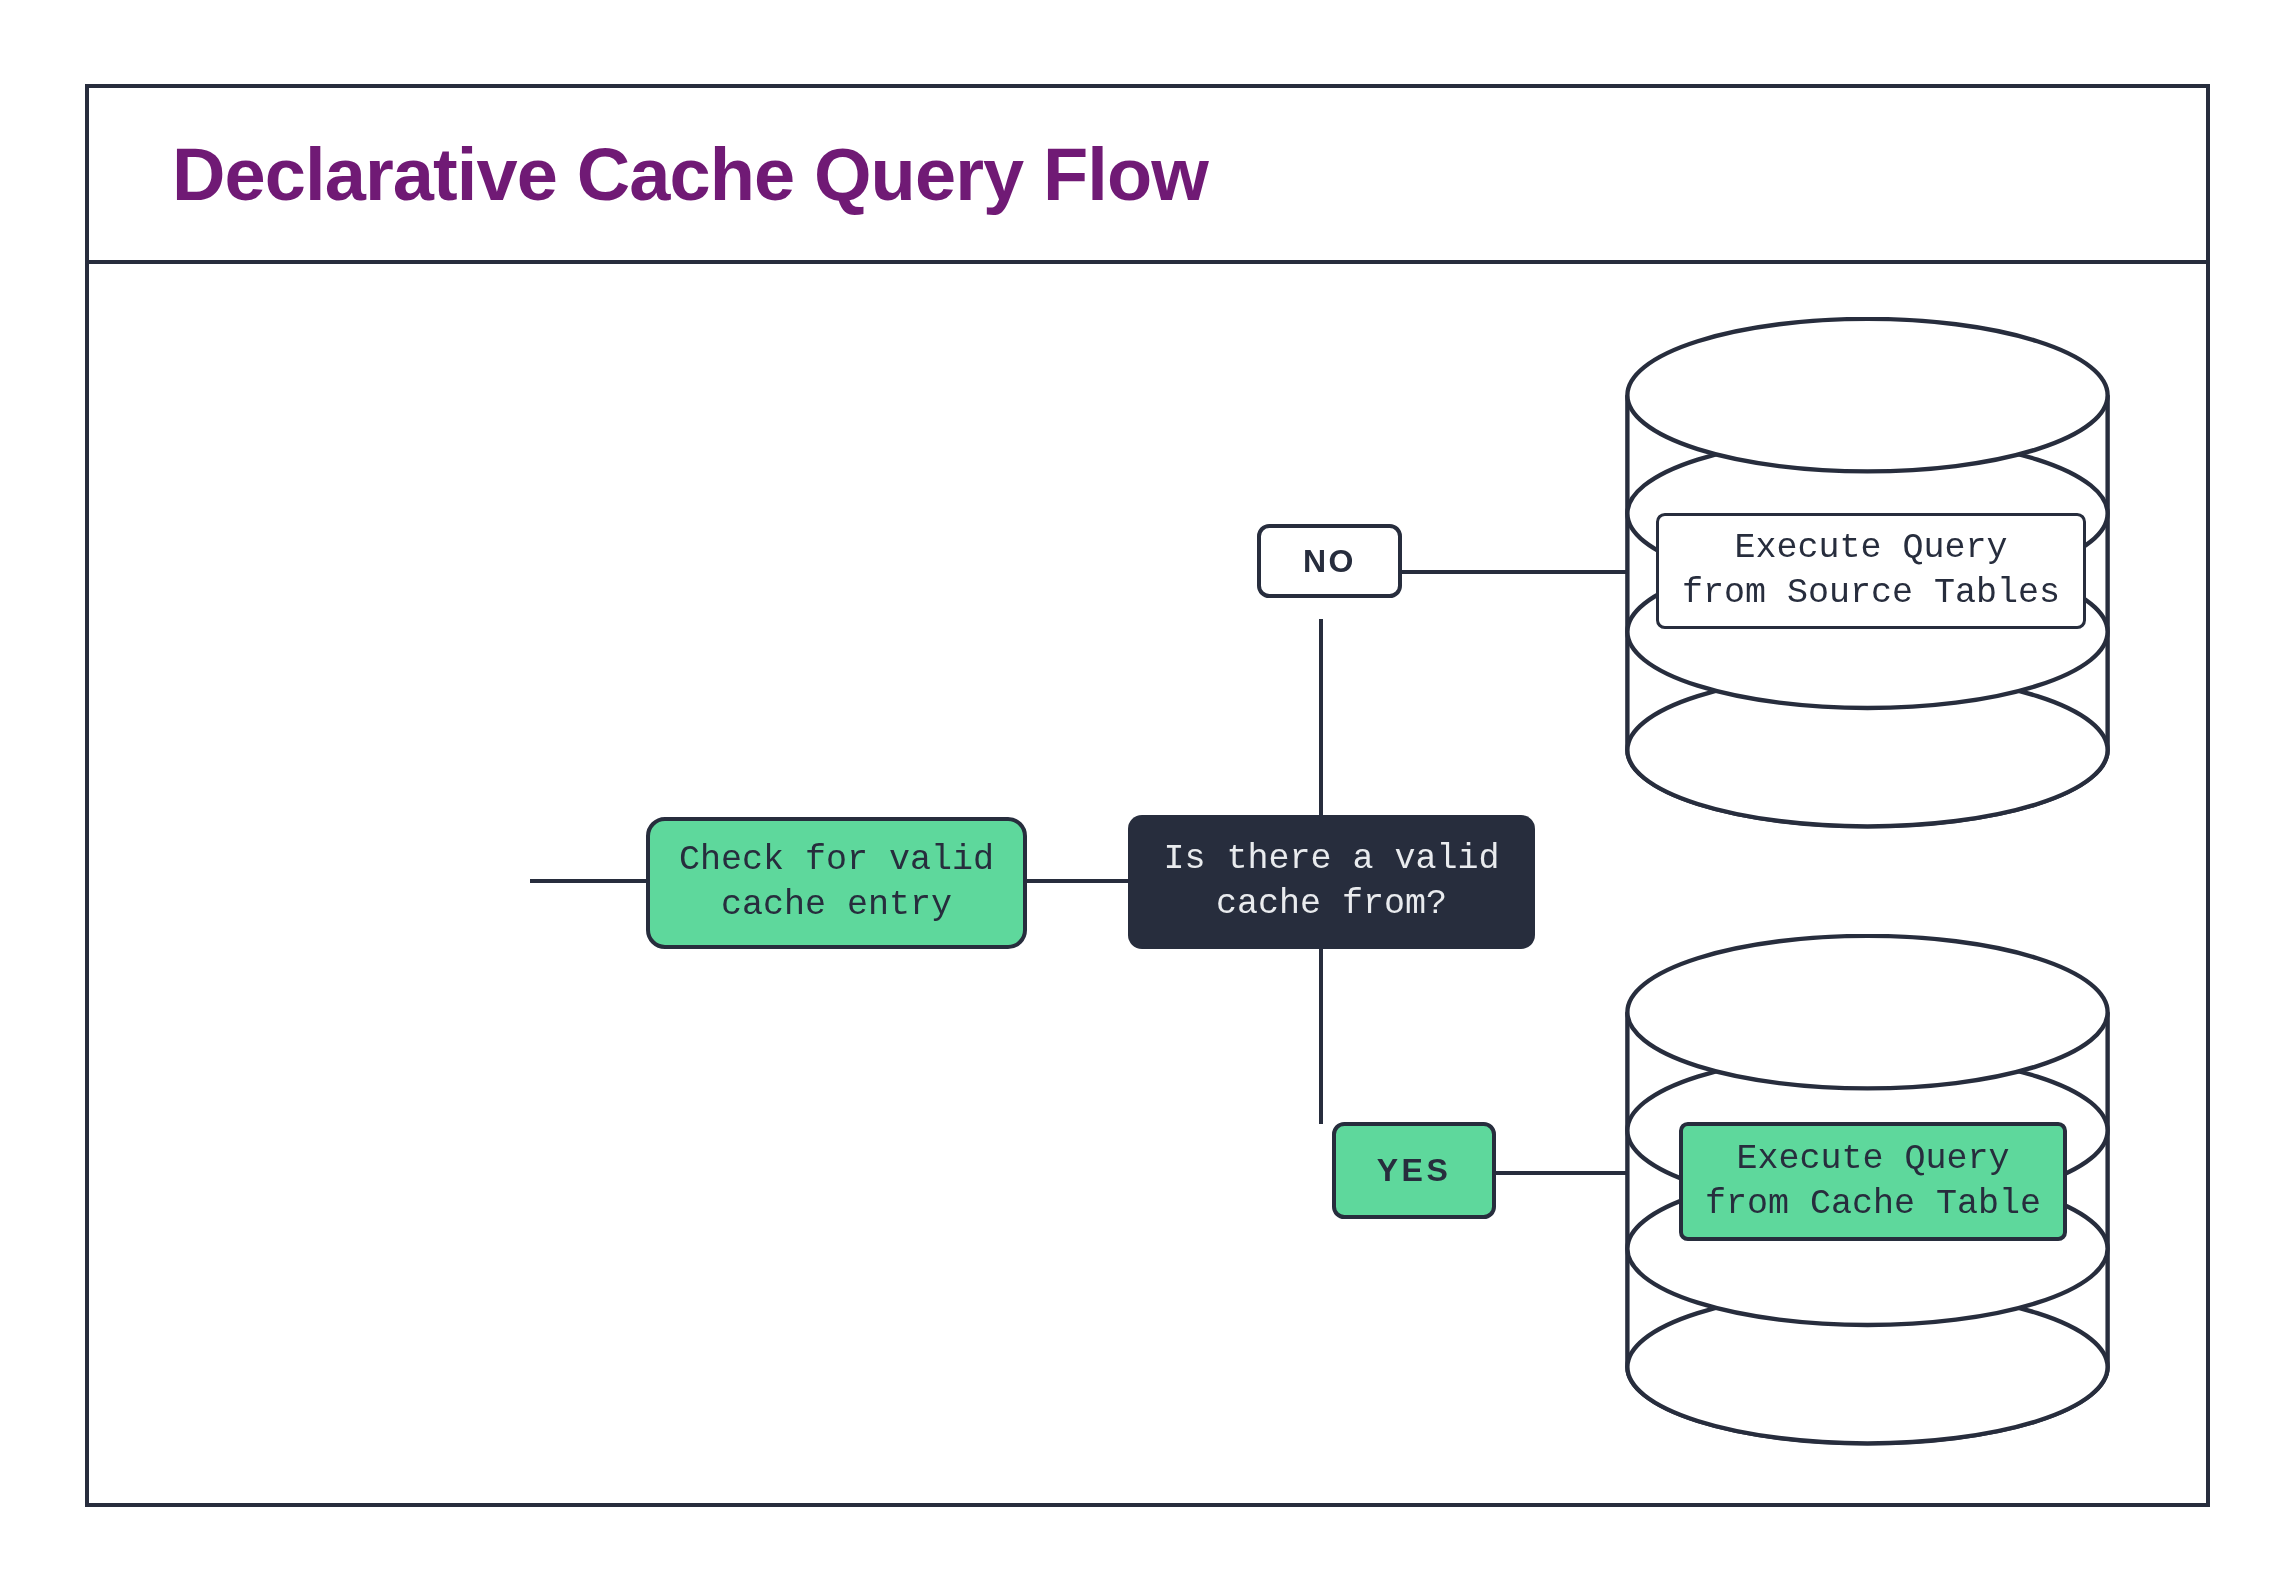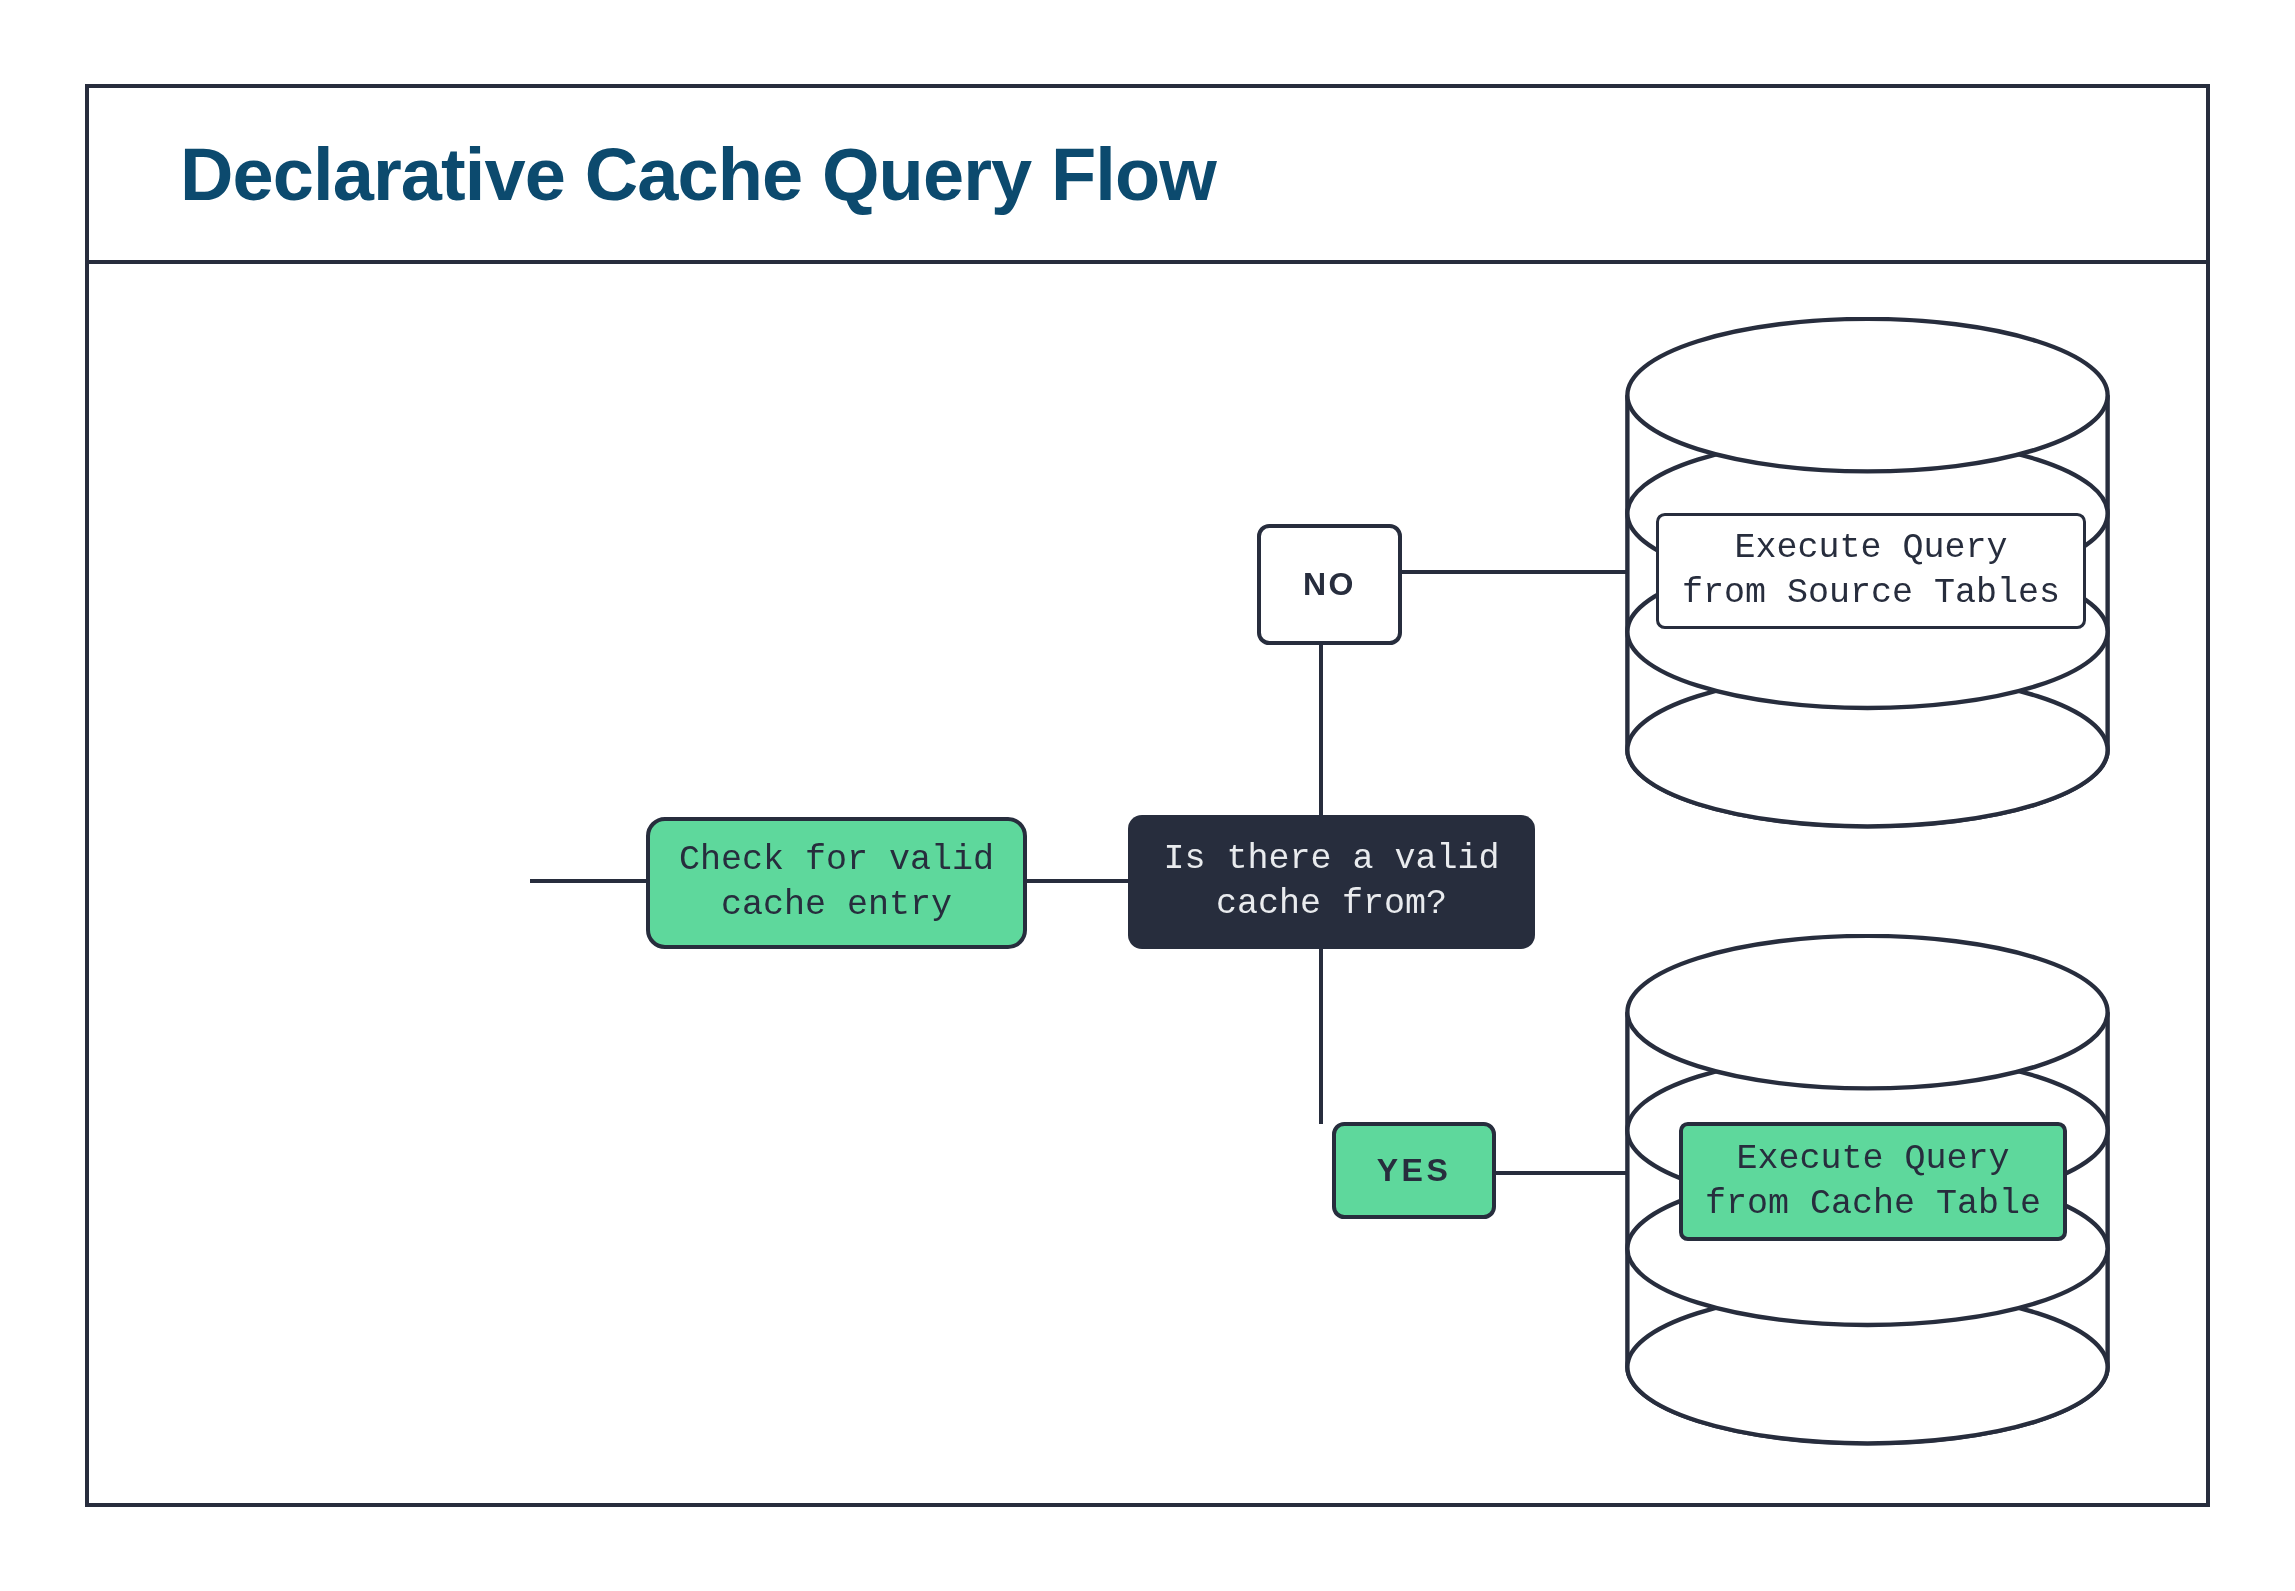--- a/index.html
+++ b/index.html
@@ -27,22 +27,22 @@
     display: flex;
     align-items: center;
     padding-left: 83px;
     box-sizing: border-box;
   }
   .page-title {
     font-family: "Liberation Sans", sans-serif;
     font-weight: 700;
     font-size: 74px;
     letter-spacing: -0.9px;
-    color: #0c4a6e;
-    margin: 8px;
+    color: #701a75;
+    margin: 0;
   }
   .node {
     position: absolute;
     display: flex;
     align-items: center;
     justify-content: center;
     box-sizing: border-box;
     text-align: center;
     font-size: 35px;
     line-height: 1.28;
@@ -99,21 +99,21 @@
   <div class="node node-green" style="left:646px; top:817px; width:381px; height:132px; border-radius:19px;">
     <span>Check for valid
 cache entry</span>
   </div>
 
   <div class="node node-dark" style="left:1128px; top:815px; width:407px; height:134px; border-radius:14px;">
     <span>Is there a valid
 cache from?</span>
   </div>
 
-  <div class="node node-white branch-tag" style="left:1257px; top:524px; width:145px; height:121px; border-radius:12.3px; letter-spacing:2.6px;text-align:right;">
+  <div class="node node-white branch-tag" style="left:1257px; top:524px; width:145px; height:74px; border-radius:12.3px; letter-spacing:2.6px;text-align:right;">
     <span>NO</span>
   </div>
 
   <div class="node node-green branch-tag" style="left:1332px; top:1122px; width:164px; height:97px; border-radius:12.3px; letter-spacing:3.5px;">
     <span>YES</span>
   </div>
 
   <div class="node node-white" style="left:1656px; top:513px; width:430px; height:116px; border-radius:8.8px; border-width:3.5px;">
     <span>Execute Query
 from Source Tables</span>

